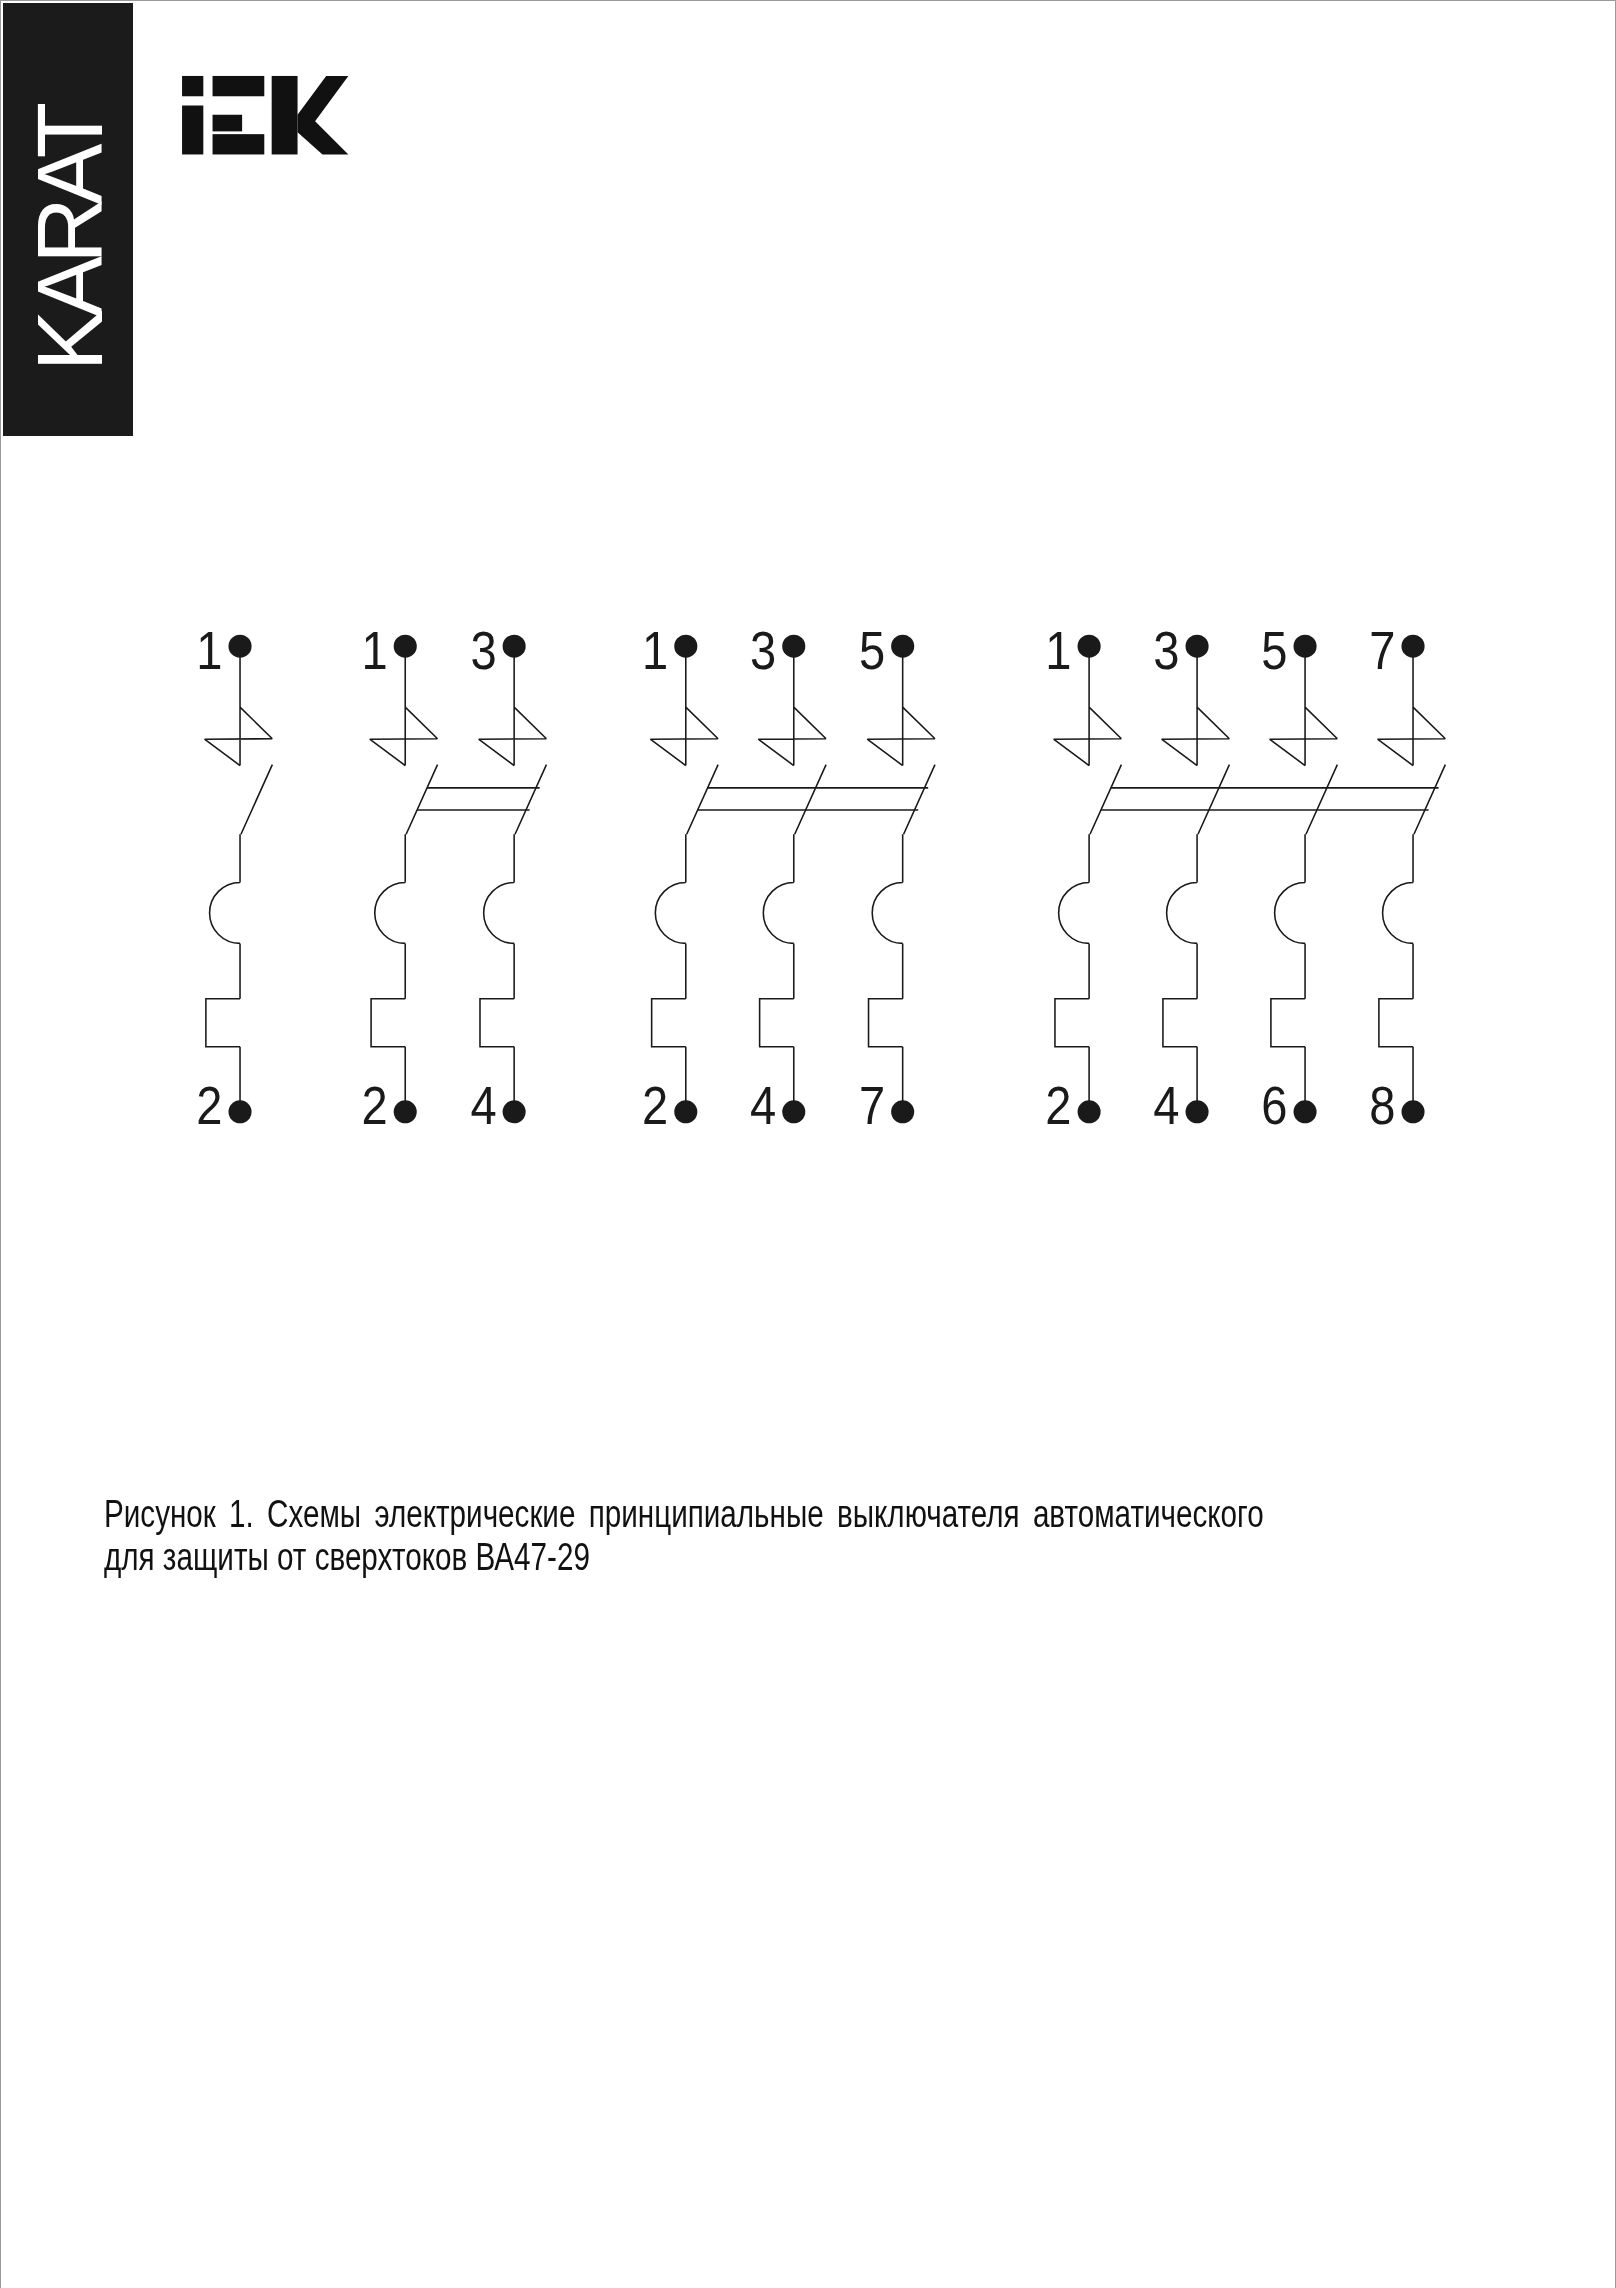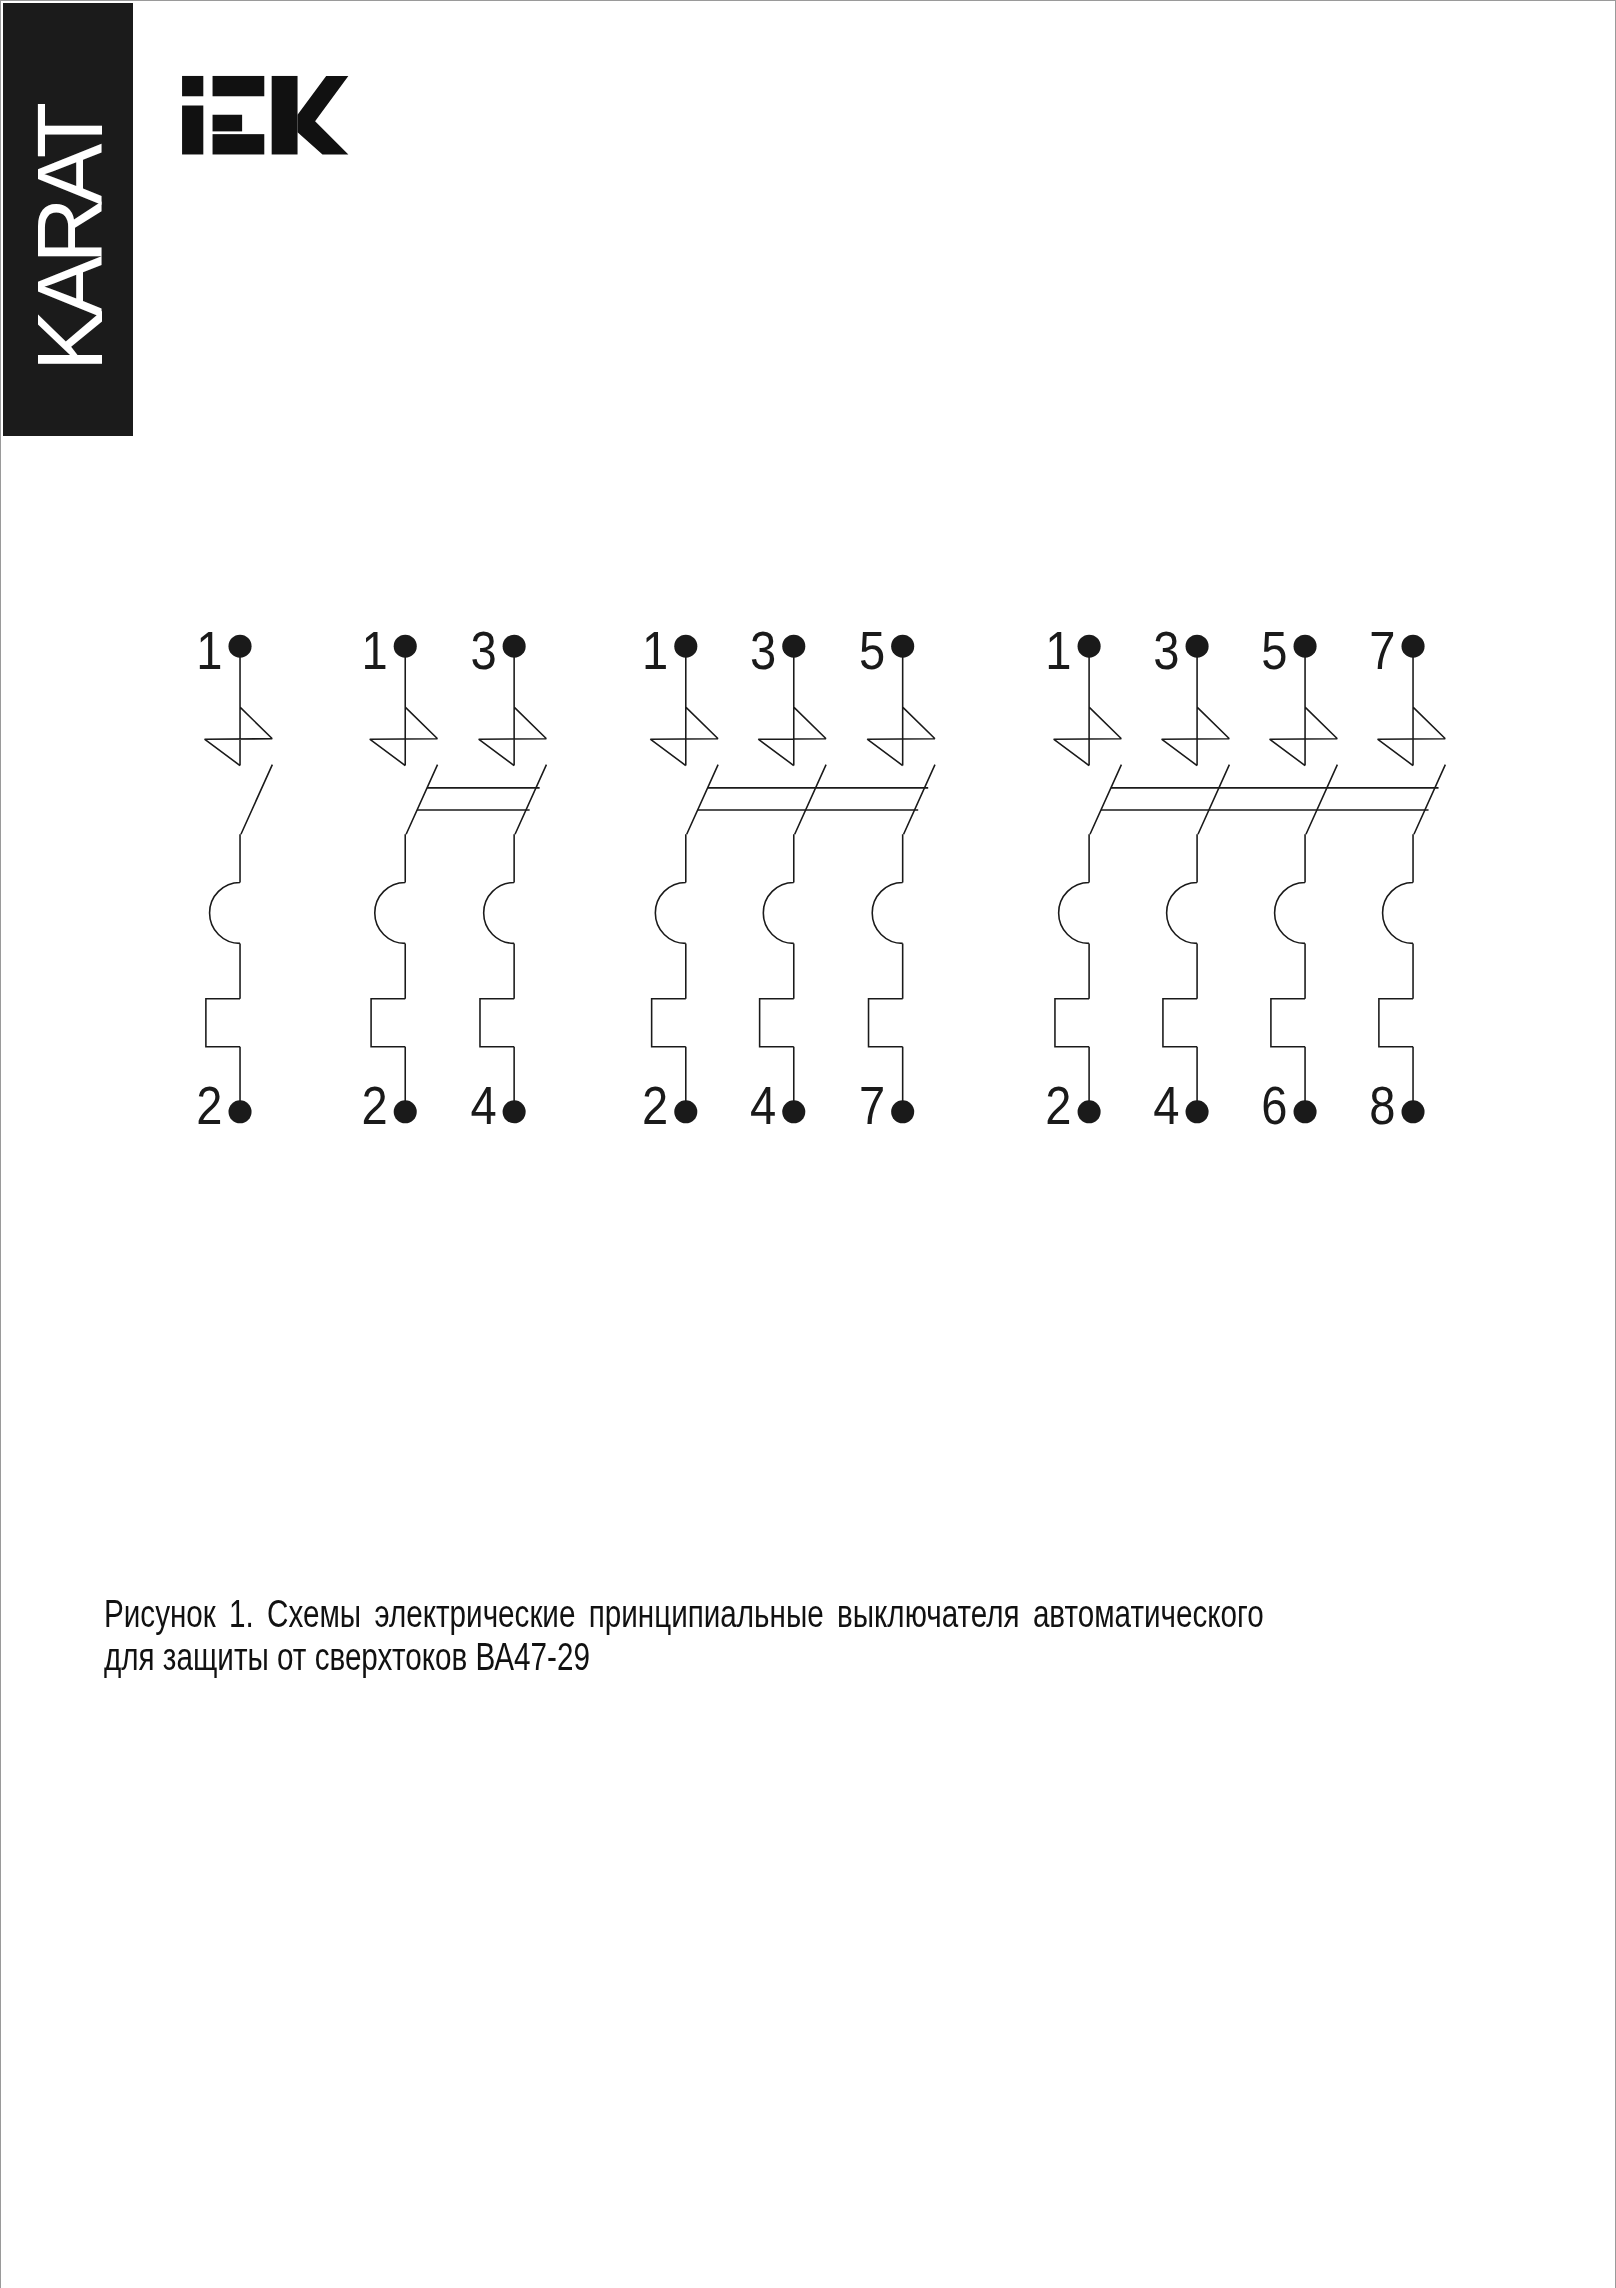--- a/index.html
+++ b/index.html
@@ -17,21 +17,21 @@
     width:130px;height:433px;
     background:#1b1b1b;
   }
   .logo{
     position:absolute;left:0;top:0;
   }
   .schematic{
     position:absolute;left:0;top:0;
   }
   .caption{
-    position:absolute;left:103px;top:1592px;
+    position:absolute;left:103px;top:1492px;
     width:1200px;
     font-size:38px;
     color:#111111;
     line-height:43px;
     white-space:nowrap;
   }
   .caption .cline{
     display:block;
     transform:scaleX(0.78);
     transform-origin:left center;

